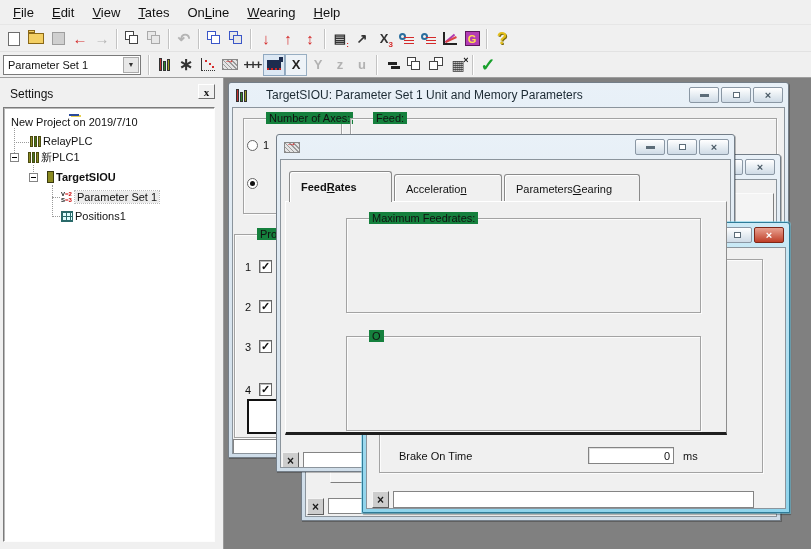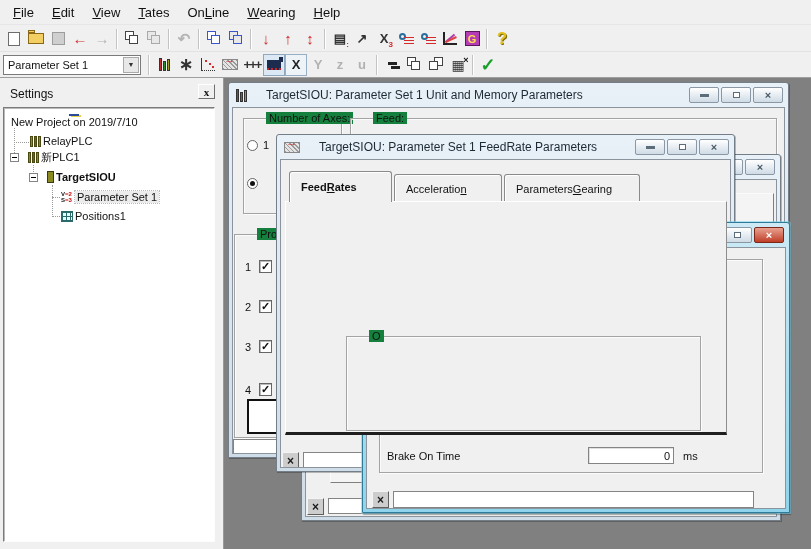--- a/index.html
+++ b/index.html
@@ -425,21 +425,20 @@
       </span>
     <div class="statf" style="left:22px;top:318px;width:448px;height:16px;"></div>
   </div>
 </div>
 
 <div class="win" style="left:276px;top:134px;width:459px;height:338px;">
   <div class="tbar">
     <span class="sh-feed">
         <i>→</i>
       </span>
-    <span class="wtitle">TargetSIOU: Parameter Set 1 FeedRate Parameters</span>
     <span class="wbtns">
       <span class="wb">
           <span class="bar"></span>
         </span>
       <span class="wb">
           <span class="box"></span>
         </span>
       <span class="wb">
           <span class="xx">×</span>
         </span>
@@ -455,20 +454,23 @@
       <span>Feed </span>
         <span class="key">R</span>
         <span>ates</span>
     </div>
     <div class="tab" style="left:223px;top:14px;width:136px;height:28px;">
       <span>Parameters </span>
         <span class="key">G</span>
         <span>earing</span>
     </div>
     <div class="tabpage" style="left:4px;top:41px;width:442px;height:234px;"></div>
+    <div class="grp" style="left:65px;top:58px;width:355px;height:95px;z-index:2;">
+      <span class="glabel">Maximum Feedrates:</span>
+    </div>
     <div class="grp" style="left:65px;top:176px;width:355px;height:95px;z-index:2;">
       <span class="glabel">O</span>
     </div>
     <span class="statx" style="left:1px;top:292px;">
         <span>×</span>
       </span>
     <div class="statf" style="left:22px;top:292px;width:424px;height:16px;"></div>
   </div>
 </div>
 
@@ -525,21 +527,21 @@
       <span>0</span>
     </div>
     <span class="funit" style="left:316px;top:145px;">Pulse</span>
 
     <span class="flabel" style="left:20px;top:173px;">Brake Off Time</span>
     <div class="field" style="left:221px;top:170px;width:86px;height:17px;">
       <span>0</span>
     </div>
     <span class="funit" style="left:316px;top:173px;">ms</span>
 
-    <span class="flabel" style="left:20px;top:202px;text-align:center;">Brake On Time</span>
+    <span class="flabel" style="left:32px;top:202px;text-align:center;">Brake On Time</span>
     <div class="field" style="left:221px;top:199px;width:86px;height:17px;">
       <span>0</span>
     </div>
     <span class="funit" style="left:316px;top:202px;">ms</span>
 
     <span class="statx" style="left:5px;top:243px;">
         <span>×</span>
       </span>
     <div class="statf" style="left:26px;top:243px;width:361px;height:17px;"></div>
   </div>

